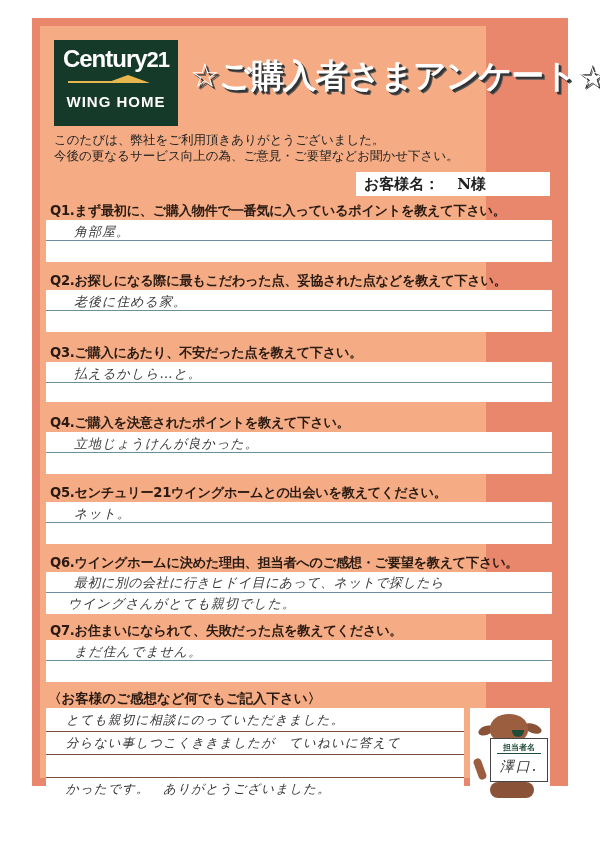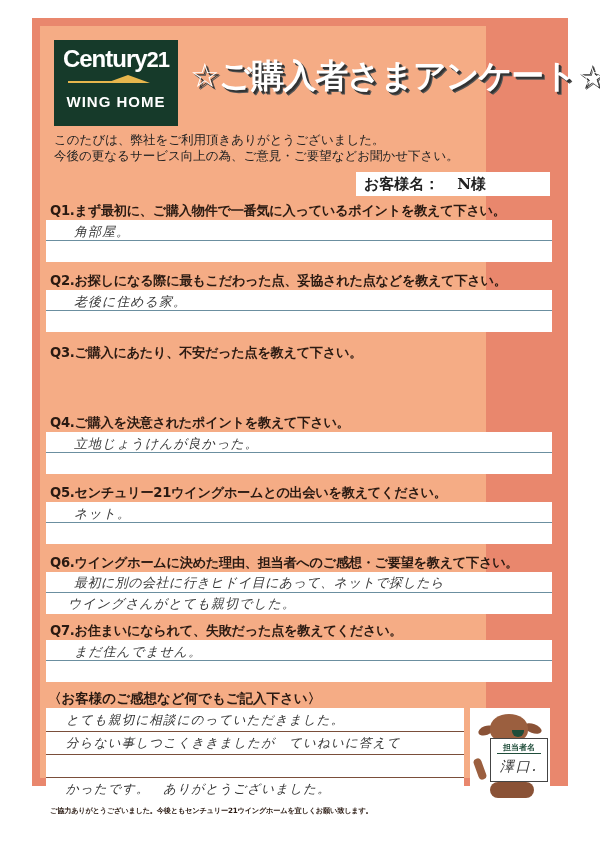--- a/index.html
+++ b/index.html
@@ -124,20 +124,24 @@
       <div class="line" style="top:20px;"></div>
     </div>
 
     <div class="q" style="top:246px;">Q2.お探しになる際に最もこだわった点、妥協された点などを教えて下さい。</div>
     <div class="ans" style="top:264px; height:42px;">
       <div class="hw" style="top:3px;">老後に住める家。</div>
       <div class="line" style="top:20px;"></div>
     </div>
 
     <div class="q" style="top:318px;">Q3.ご購入にあたり、不安だった点を教えて下さい。</div>
+    <div class="ans" style="top:336px; height:40px;">
+      <div class="hw" style="top:3px;">払えるかしら…と。</div>
+      <div class="line" style="top:20px;"></div>
+    </div>
 
     <div class="q" style="top:388px;">Q4.ご購入を決意されたポイントを教えて下さい。</div>
     <div class="ans" style="top:406px; height:42px;padding-left:32px;">
       <div class="hw" style="top:3px;">立地じょうけんが良かった。</div>
       <div class="line" style="top:20px;"></div>
     </div>
 
     <div class="q" style="top:458px;">Q5.センチュリー21ウイングホームとの出会いを教えてください。</div>
     <div class="ans" style="top:476px; height:42px;">
       <div class="hw" style="top:3px;">ネット。</div>
@@ -173,15 +177,14 @@
       <div class="dog-ear-r"></div>
       <div class="dog-head"></div>
       <div class="dog-mouth"></div>
       <div class="dog-body"></div>
       <div class="sign">
         <div class="label">担当者名</div>
         <div class="name">澤口.</div>
       </div>
     </div>
 
-    <div class="footer">ご協力ありがとうございました。今後ともセンチュリー21ウイングホームを宜しくお願い致します。</div>
   </div>
 </div>
 
 </body></html>

